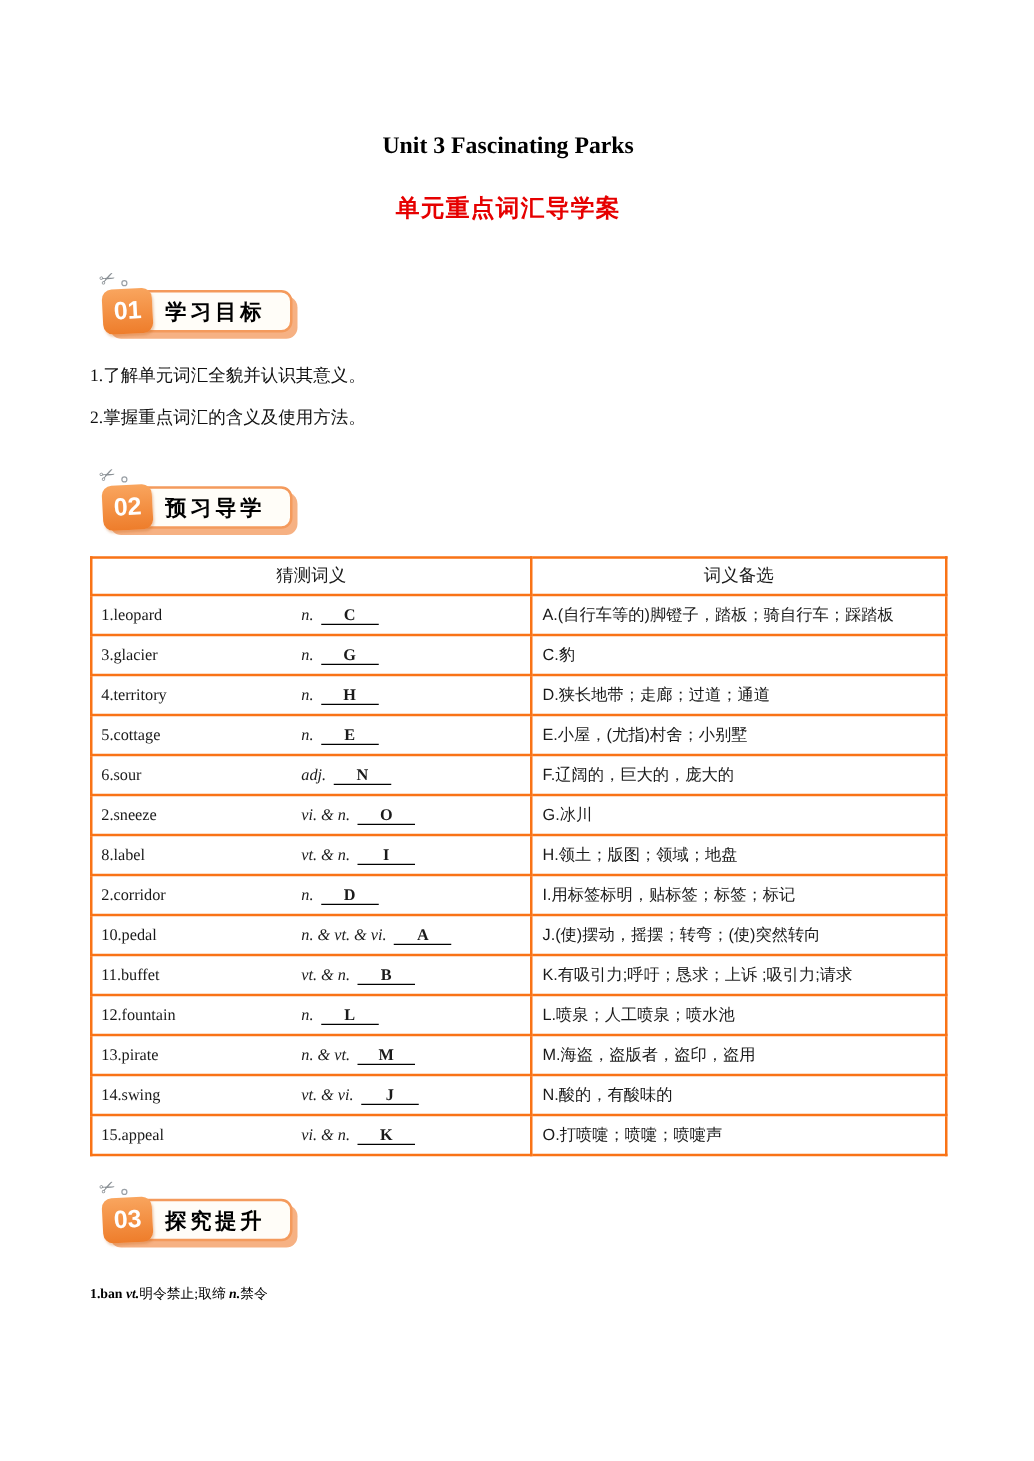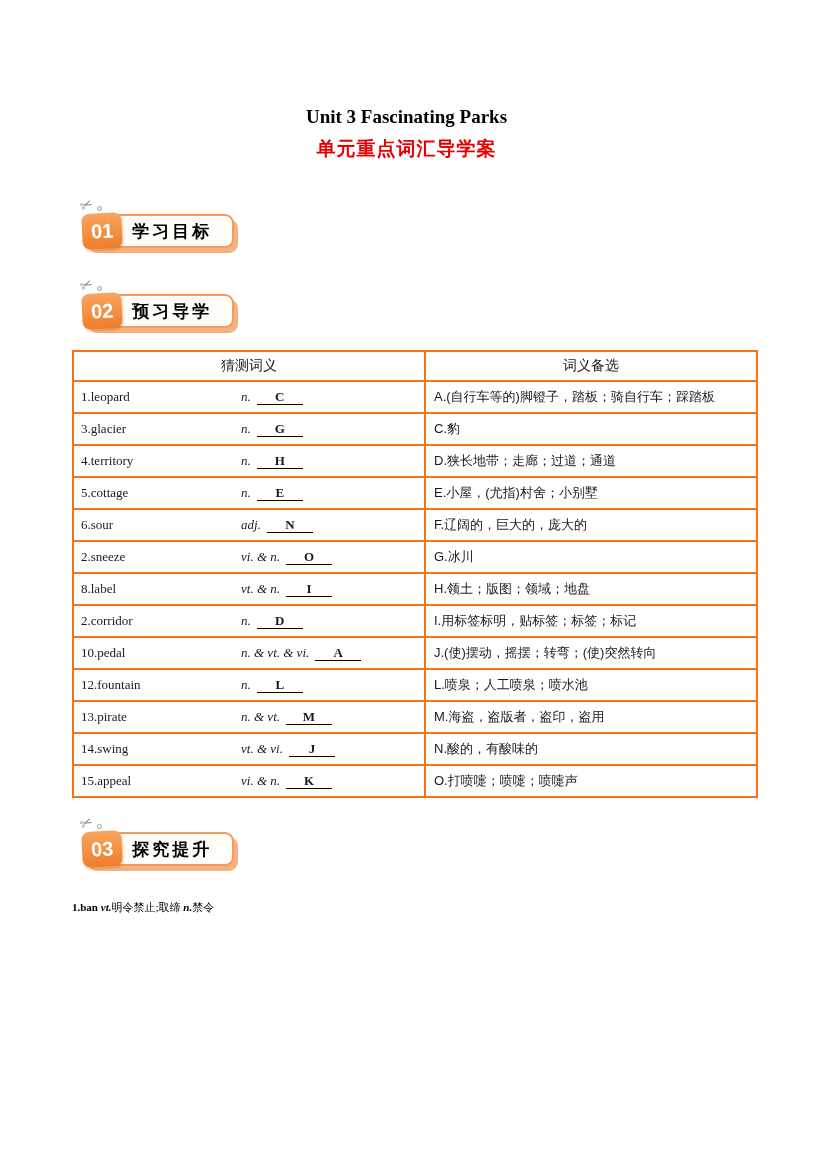--- a/index.html
+++ b/index.html
@@ -21,21 +21,21 @@
     text-align: center;
     font-size: 19px;
     font-weight: bold;
     font-family: "Liberation Serif", "DejaVu Serif", serif;
     color: #000;
   }
   .doc-subtitle {
     text-align: center;
     font-size: 19px;
     font-weight: bold;
-    margin-top: 8px;
+    margin-top: 26px;
     letter-spacing: 1px;
   }
   
   .badge-wrap {
     position: relative;
     width: fit-content;
     margin-left: 12px;
   }
   .badge-wrap.b1 { margin-top: 52px; }
   .badge-wrap.b2 { margin-top: 46px; }
@@ -173,20 +173,24 @@
 
   <div class="badge-wrap b1">
     <span class="scissors-icon">✂</span>
     <span class="scissors-dot"></span>
     <div class="badge">
       <span class="badge-num">01</span>
       <span class="badge-label">学习目标</span>
     </div>
   </div>
 
+  <div class="objectives">
+    <p class="objective-line">1.了解单元词汇全貌并认识其意义。</p>
+    <p class="objective-line">2.掌握重点词汇的含义及使用方法。</p>
+  </div>
 
   <div class="badge-wrap b2">
     <span class="scissors-icon">✂</span>
     <span class="scissors-dot"></span>
     <div class="badge">
       <span class="badge-num">02</span>
       <span class="badge-label">预习导学</span>
     </div>
   </div>
 
@@ -288,20 +292,30 @@
           <span class="w-word">10.pedal</span>
           <span class="w-pos">n. &amp; vt. &amp; vi.</span>
           <span class="w-blank">A</span>
         </span>
       </td>
       <td class="cell-right">J.(使)摆动，摇摆；转弯；(使)突然转向</td>
     </tr>
         <tr>
       <td class="cell-left">
         <span class="cell-left-inner">
+          <span class="w-word">11.buffet</span>
+          <span class="w-pos">vt. &amp; n.</span>
+          <span class="w-blank">B</span>
+        </span>
+      </td>
+      <td class="cell-right">K.有吸引力;呼吁；恳求；上诉 ;吸引力;请求</td>
+    </tr>
+        <tr>
+      <td class="cell-left">
+        <span class="cell-left-inner">
           <span class="w-word">12.fountain</span>
           <span class="w-pos">n.</span>
           <span class="w-blank">L</span>
         </span>
       </td>
       <td class="cell-right">L.喷泉；人工喷泉；喷水池</td>
     </tr>
         <tr>
       <td class="cell-left">
         <span class="cell-left-inner">

